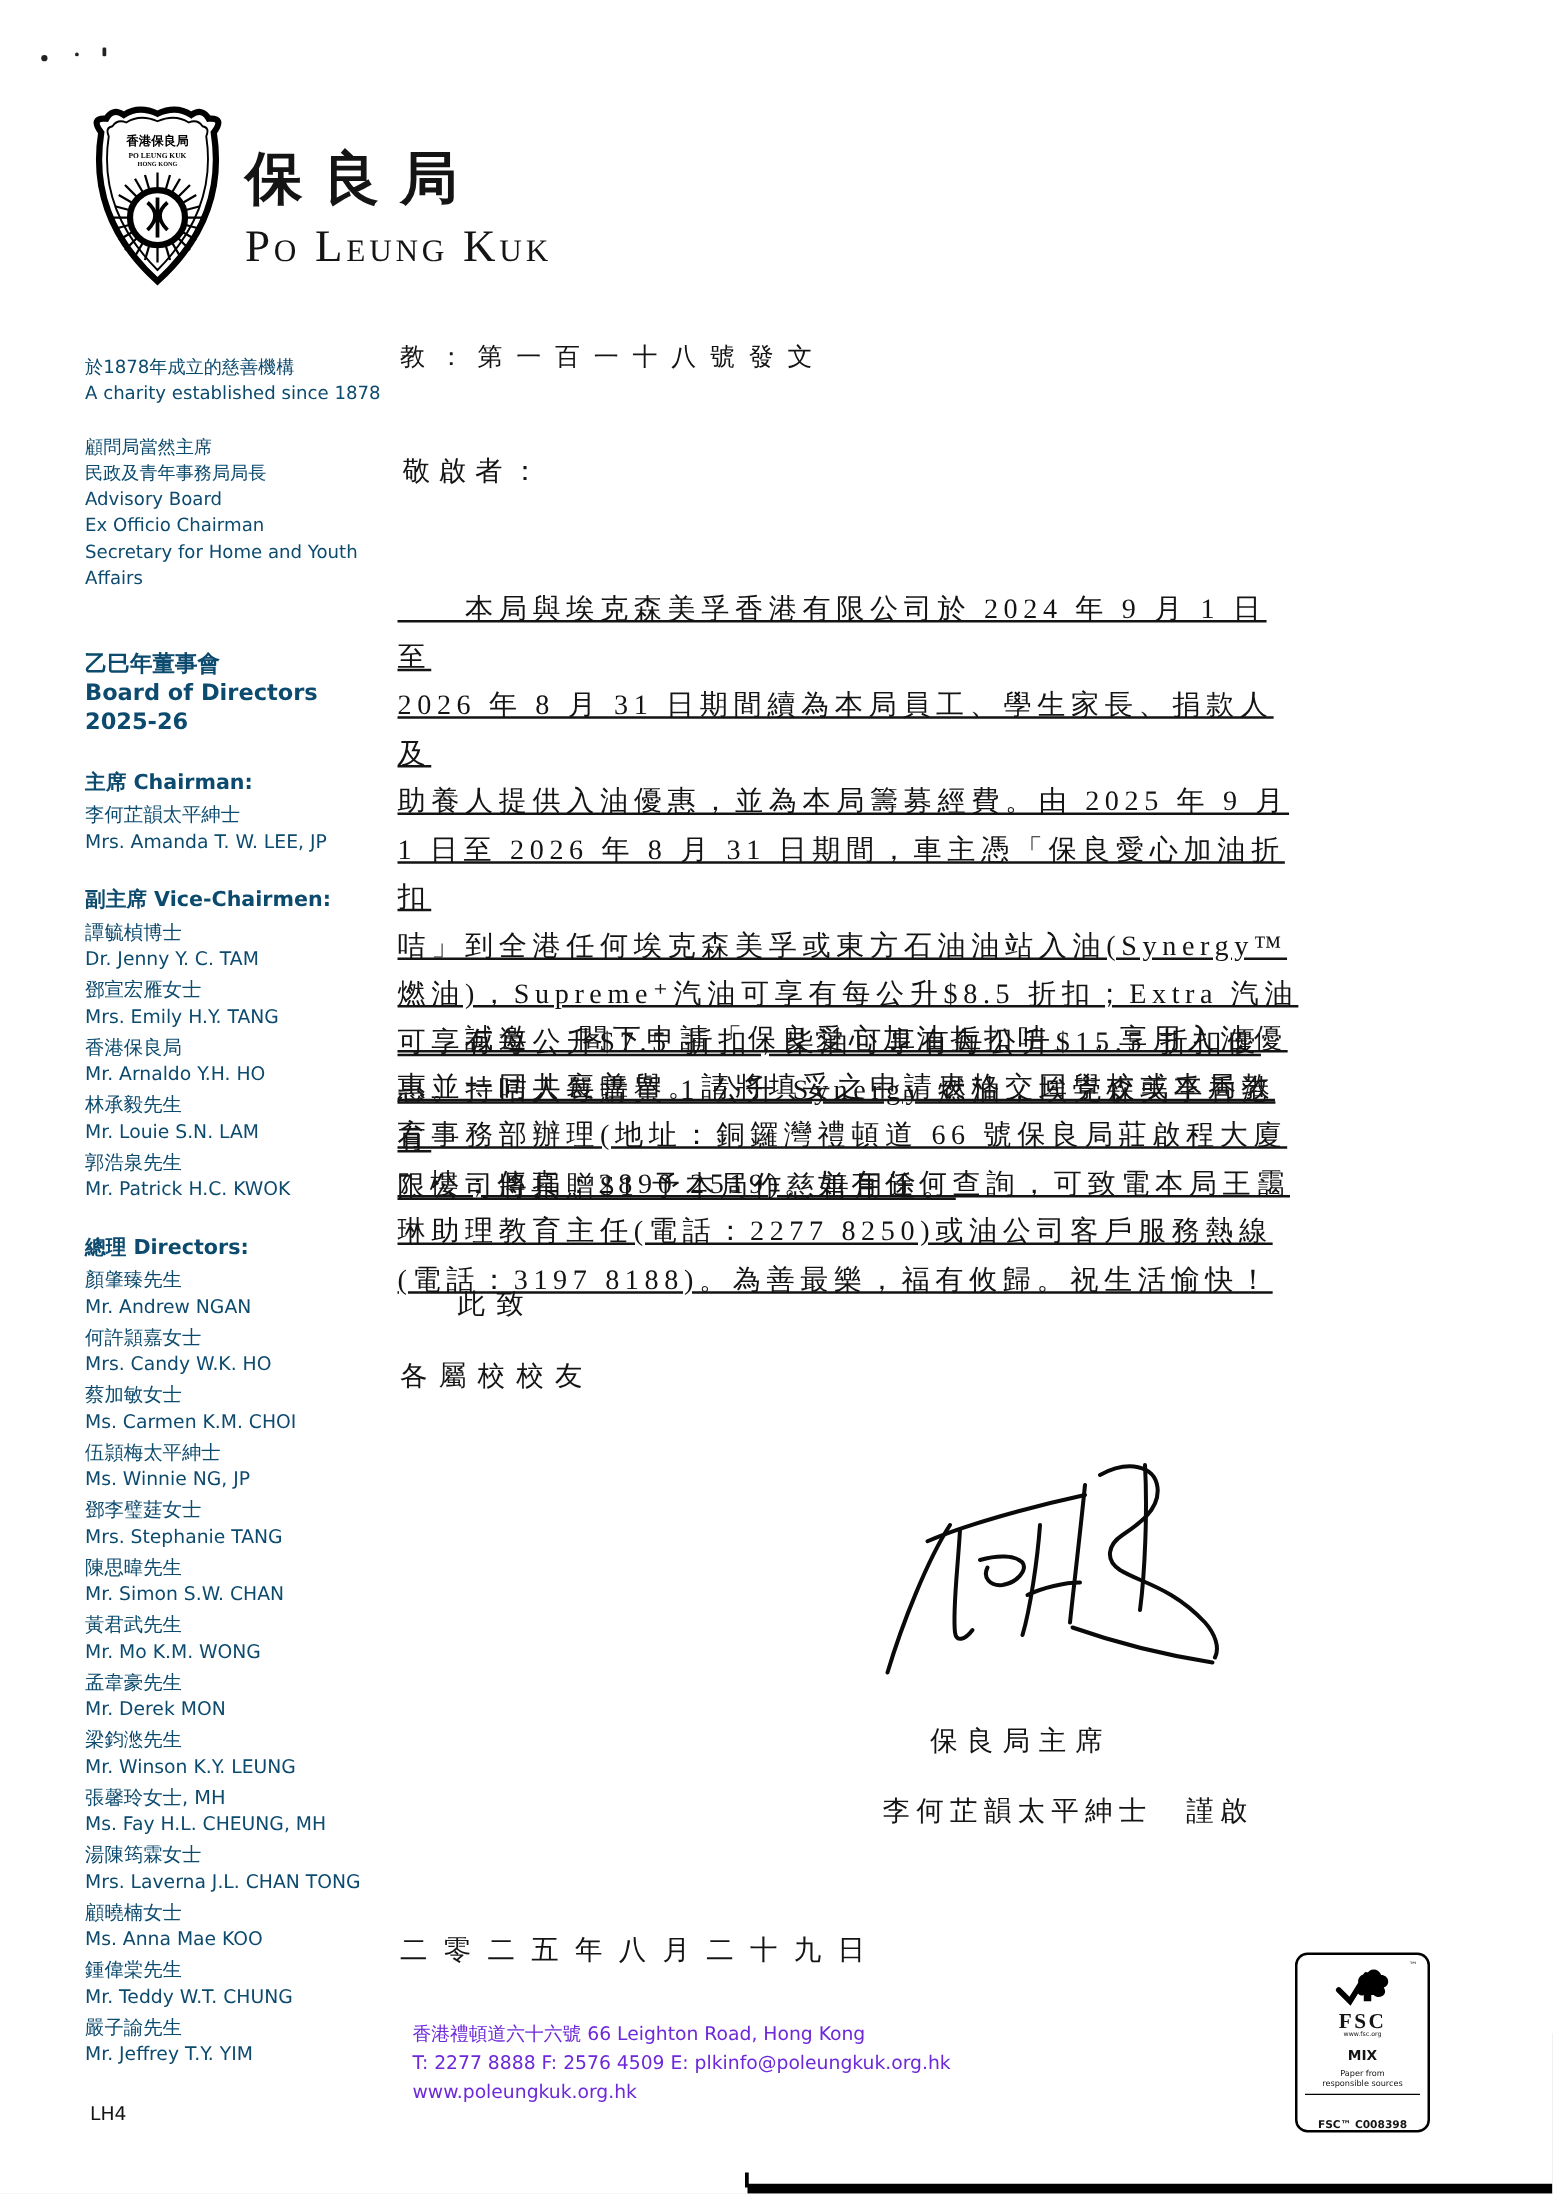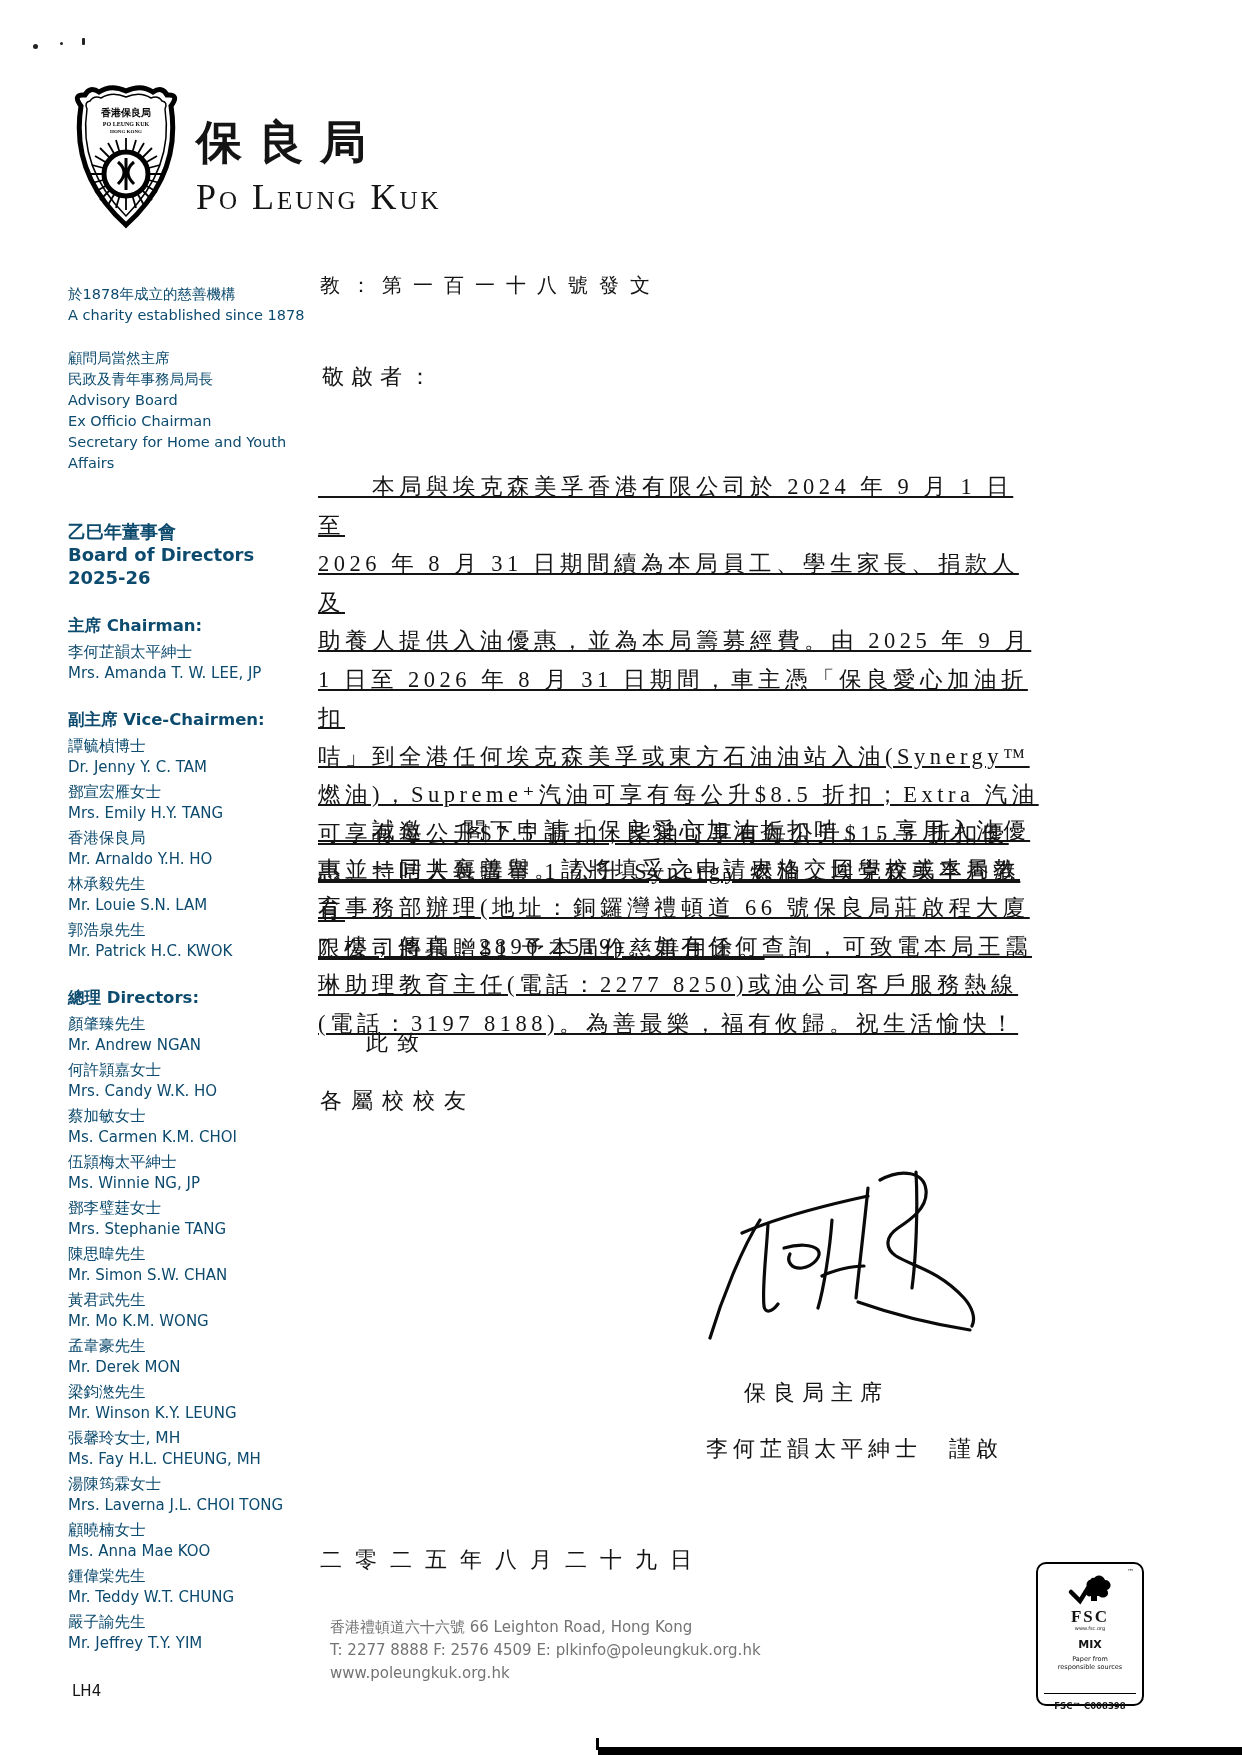--- a/index.html
+++ b/index.html
@@ -33,35 +33,35 @@
   .para1{top:468px;}
   .para2{top:812px;}
   .closing1{position:absolute;left:366px;top:1028px;font-size:22px;letter-spacing:9px;}
   .closing2{position:absolute;left:320px;top:1086px;font-size:22px;letter-spacing:9px;}
   .signature{position:absolute;left:672px;top:1128px;width:320px;height:220px;}
   .sign-title{position:absolute;left:744px;top:1378px;font-size:22px;letter-spacing:7px;}
   .sign-name{position:absolute;left:706px;top:1434px;font-size:22px;letter-spacing:5px;}
   .date-line{position:absolute;left:320px;top:1545px;font-size:22px;letter-spacing:13px;}
   
   .footer{position:absolute;left:330px;top:1616px;width:560px;
-    font-family:"DejaVu Sans","Liberation Sans",sans-serif;font-size:15px;line-height:23px;color:#737373;
+    font-family:"DejaVu Sans","Liberation Sans",sans-serif;font-size:15px;line-height:23px;color:#6d28d9;
     white-space:pre-line;}
   .page-code{position:absolute;left:72px;top:1682px;font-size:15px;
     font-family:"DejaVu Sans","Liberation Sans",sans-serif;}
   .fsc{position:absolute;left:1036px;top:1562px;width:104px;height:140px;
     border:2px solid #000;border-radius:10px;text-align:center;
     font-family:"DejaVu Sans","Liberation Sans",sans-serif;}
   .fsc .tm{position:absolute;right:8px;top:4px;font-size:7px;}
   .fsc-logo{margin-top:8px;}
   .fsc-name{font-size:17px;font-weight:bold;font-family:"Liberation Serif",serif;letter-spacing:2px;line-height:14px;}
   .fsc-url{font-size:5px;line-height:8px;}
   .fsc-mix{font-size:11px;font-weight:bold;margin-top:6px;}
   .fsc-desc{font-size:6.5px;line-height:8px;margin-top:4px;white-space:pre-line;}
-  .fsc-cert{font-size:8.5px;font-weight:bold;margin-top:22px;border-top:1px solid #000;
-    padding-top:7px;margin-left:6px;margin-right:6px;}
+  .fsc-cert{font-size:8.5px;font-weight:bold;margin-top:4px;border-top:1px solid #000;
+    padding-top:19px;margin-left:6px;margin-right:6px;}
   
   .art-dot{position:absolute;background:#222;border-radius:50%;}
   .edge-bar{position:absolute;left:598px;top:1747px;width:644px;height:8px;background:#000;}
   .edge-tick{position:absolute;left:596px;top:1738px;width:3px;height:12px;background:#000;}
 </style>
 </head>
 <body>
 
 <div class="page">
 
@@ -203,21 +203,21 @@
           <div class="en">Mr. Winson K.Y. LEUNG</div>
         </div>
 
         <div class="pair">
           <div class="zh">張馨玲女士, MH</div>
           <div class="en">Ms. Fay H.L. CHEUNG, MH</div>
         </div>
 
         <div class="pair">
           <div class="zh">湯陳筠霖女士</div>
-          <div class="en">Mrs. Laverna J.L. CHOI TONG</div>
+          <div class="en">Mrs. Laverna J.L. CHAN TONG</div>
         </div>
 
         <div class="pair">
           <div class="zh">顧曉楠女士</div>
           <div class="en">Ms. Anna Mae KOO</div>
         </div>
 
         <div class="pair">
           <div class="zh">鍾偉棠先生</div>
           <div class="en">Mr. Teddy W.T. CHUNG</div>

